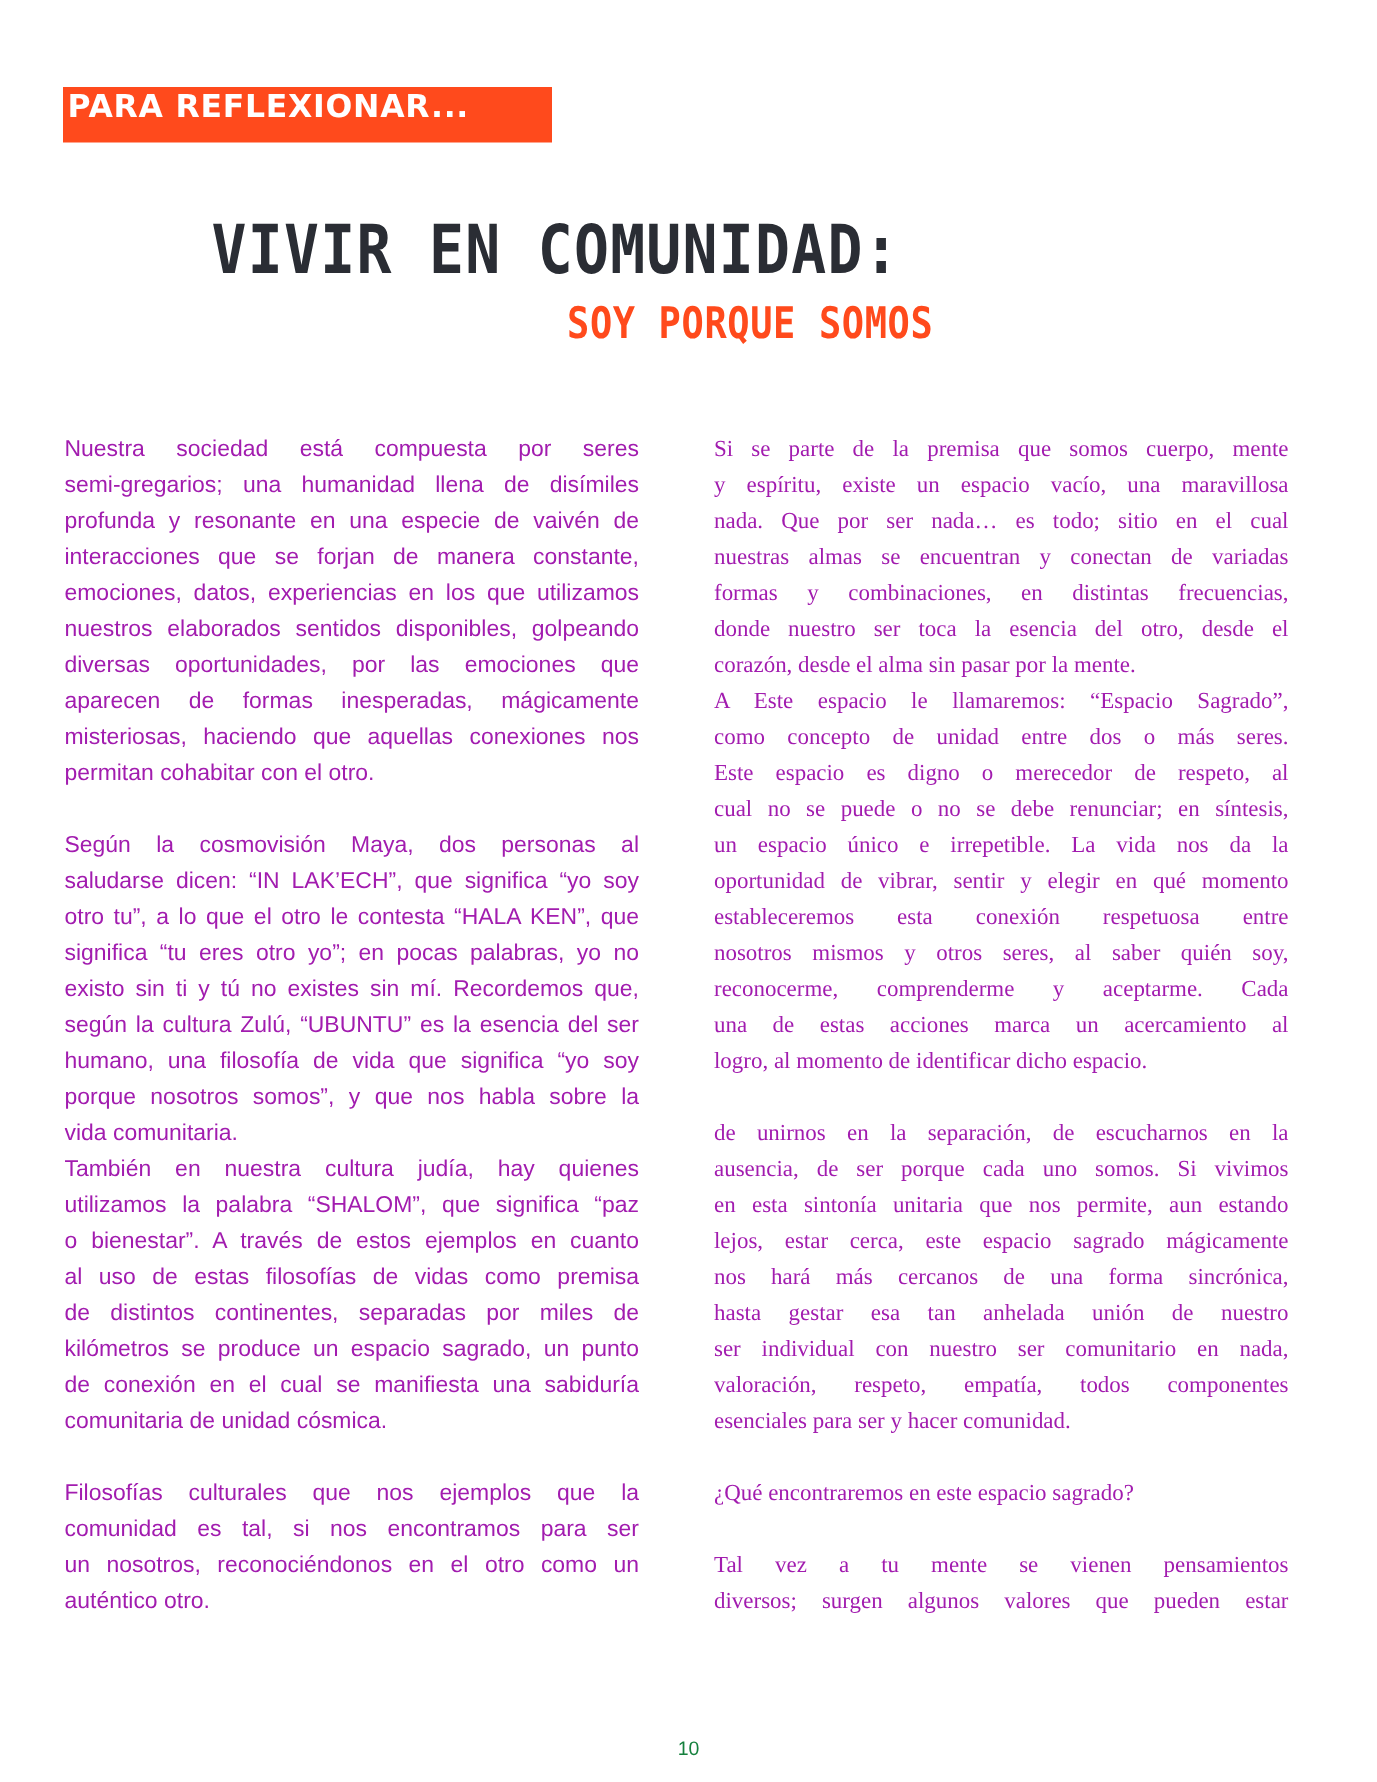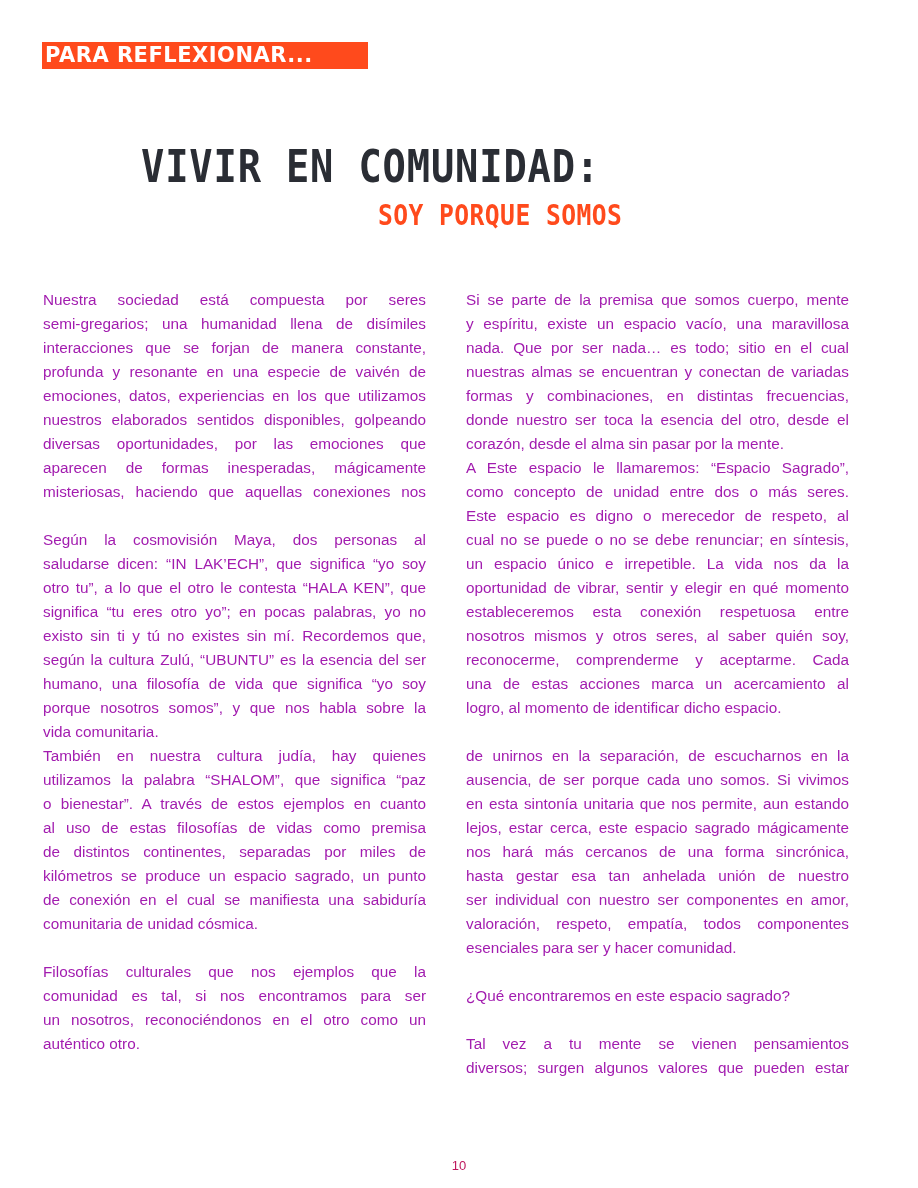--- a/index.html
+++ b/index.html
@@ -1,19 +1,19 @@
 <!DOCTYPE html>
 <html><head>
 <meta charset="utf-8">
 <style>
   html, body { margin: 0; padding: 0; background: #ffffff; }
   body { width: 918px; height: 1188px; position: relative; overflow: hidden; }
 
   .banner {
-    position: absolute; left: 42px; top: 42px; width: 326px; height: 27px;
+    position: absolute; left: 42px; top: 58px; width: 326px; height: 37px;
     background: #ff4a1c;
   }
   .banner-text {
     position: absolute; left: 3px; top: 1px;
     font-family: "DejaVu Sans", sans-serif; font-weight: bold;
     font-size: 21px; line-height: 25px; color: #ffffff; letter-spacing: 0.5px;
     white-space: nowrap;
   }
 
   .title {
@@ -28,55 +28,56 @@
     font-size: 29px; line-height: 34px; color: #ff4a1c; letter-spacing: 0.5px;
     white-space: nowrap; transform: scaleX(0.85); transform-origin: left top;
   }
 
   .col {
     position: absolute; top: 288px; width: 383px;
     font-family: "Liberation Sans", sans-serif; font-size: 15.3px;
     color: #a21caf; line-height: 24px;
   }
   .col.left { left: 43px; }
-  .col.right { left: 466px; }
+  .col.right { left: 476px; font-family: Liberation Serif, serif; }
 
   .line {
     display: block; height: 24px; white-space: nowrap;
     text-align: justify; text-align-last: justify; overflow: hidden;
   }
   .line.last { text-align-last: left; }
   .gap { display: block; height: 24px; }
 
   .page-number {
     position: absolute; left: 0; width: 918px; top: 1158px; text-align: center;
-    font-family: "Liberation Sans", sans-serif; font-size: 13px; color: #be185d;
+    font-family: "Liberation Sans", sans-serif; font-size: 13px; color: #15803d;
   }
 </style>
 </head>
 <body>
 
 <div class="banner">
   <span class="banner-text">PARA REFLEXIONAR...</span>
 </div>
 
 <h1 class="title" style="margin:0;">VIVIR EN COMUNIDAD:</h1>
 <h2 class="subtitle" style="margin:0;">SOY PORQUE SOMOS</h2>
 
 <div class="col left">
   <div>
     <span class="line">Nuestra sociedad está compuesta por seres</span>
     <span class="line">semi-gregarios; una humanidad llena de disímiles</span>
+    <span class="line">profunda y resonante en una especie de vaivén de</span>
     <span class="line">interacciones que se forjan de manera constante,</span>
-    <span class="line">profunda y resonante en una especie de vaivén de</span>
     <span class="line">emociones, datos, experiencias en los que utilizamos</span>
     <span class="line">nuestros elaborados sentidos disponibles, golpeando</span>
     <span class="line">diversas  oportunidades, por las emociones que</span>
     <span class="line">aparecen de formas inesperadas, mágicamente</span>
     <span class="line">misteriosas, haciendo que aquellas conexiones nos</span>
+    <span class="line last">permitan cohabitar con el otro.</span>
   </div>
   <span class="gap"></span>
   <div>
     <span class="line">Según la cosmovisión Maya, dos personas al</span>
     <span class="line">saludarse dicen: “IN LAK’ECH”, que significa “yo soy</span>
     <span class="line">otro tu”, a lo que el otro le contesta “HALA KEN”, que</span>
     <span class="line">significa “tu eres otro yo”; en pocas palabras, yo no</span>
     <span class="line">existo sin ti y tú no existes sin mí.  Recordemos que,</span>
     <span class="line">según la cultura Zulú, “UBUNTU” es la esencia del ser</span>
     <span class="line">humano, una filosofía de vida que significa “yo soy</span>
@@ -126,21 +127,21 @@
     <span class="line last">logro, al momento de identificar dicho espacio.</span>
   </div>
   <span class="gap"></span>
   <div>
     <span class="line">de unirnos en la separación, de escucharnos en la</span>
     <span class="line">ausencia, de ser porque cada uno somos. Si vivimos</span>
     <span class="line">en esta sintonía unitaria que nos permite, aun estando</span>
     <span class="line">lejos, estar cerca, este espacio sagrado mágicamente</span>
     <span class="line">nos hará más cercanos de una forma sincrónica,</span>
     <span class="line">hasta gestar esa tan anhelada unión de nuestro</span>
-    <span class="line">ser individual con nuestro ser componentes en amor,</span>
+    <span class="line">ser individual con nuestro ser comunitario en nada,</span>
     <span class="line">valoración, respeto, empatía, todos componentes</span>
     <span class="line last">esenciales para ser y hacer comunidad.</span>
   </div>
   <span class="gap"></span>
   <div>
     <span class="line last">¿Qué encontraremos en este espacio sagrado?</span>
   </div>
   <span class="gap"></span>
   <div>
     <span class="line">Tal vez a tu mente se vienen pensamientos</span>

